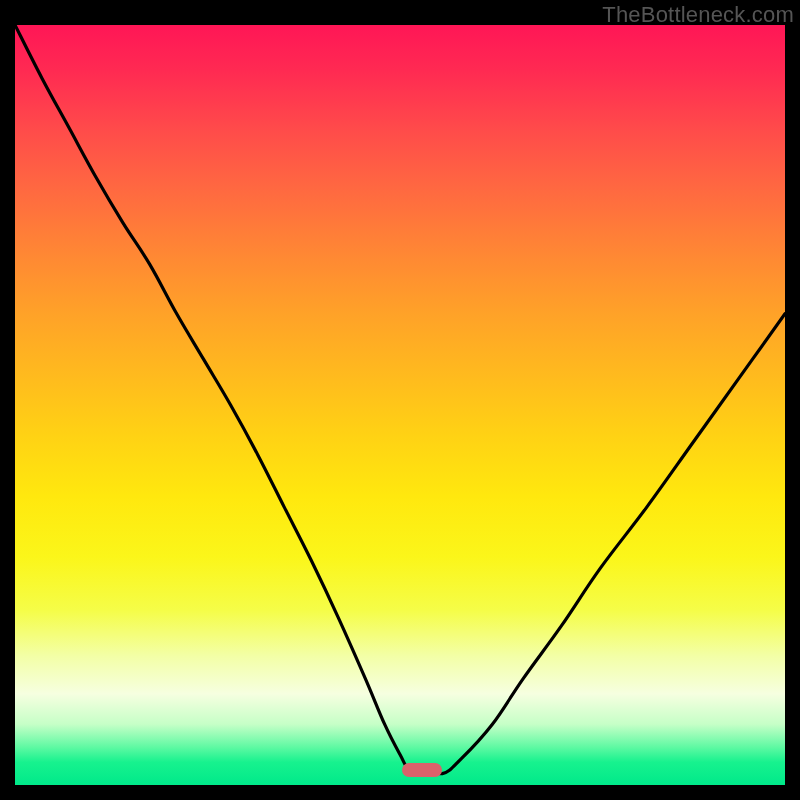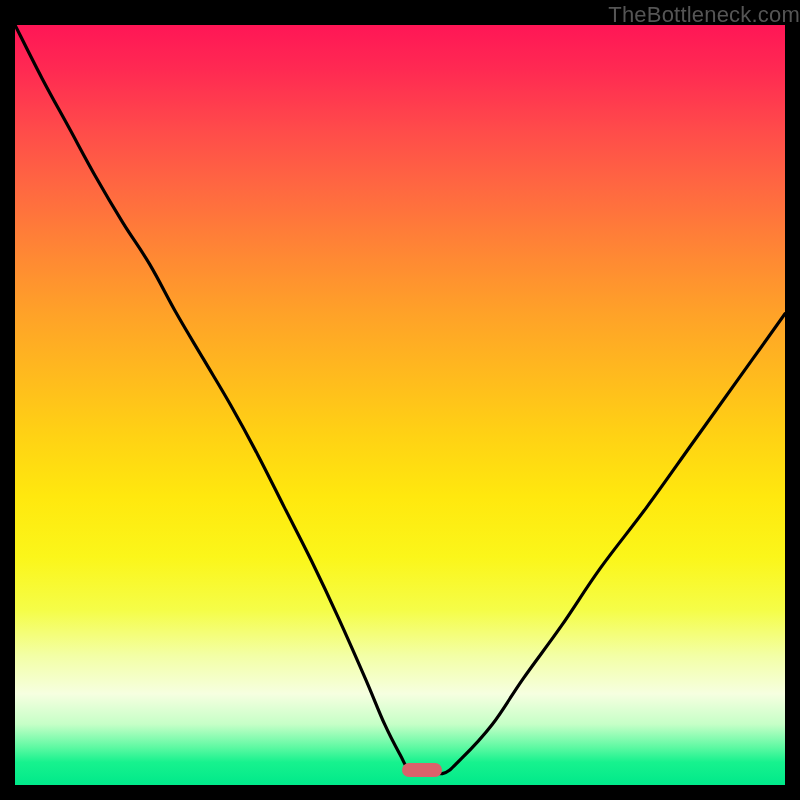--- a/index.html
+++ b/index.html
@@ -6,21 +6,21 @@
   html, body { width: 800px; height: 800px; overflow: hidden; background: #000; }
   .stage {
     position: relative;
     width: 800px;
     height: 800px;
     background: #000;
   }
   .watermark {
     position: absolute;
     top: 2px;
-    right: 0;
+    right: 6px;
     color: #555;
     font-family: Arial, Helvetica, sans-serif;
     font-size: 22px;
     font-weight: 500;
     letter-spacing: 0.2px;
     z-index: 20;
     user-select: none;
   }
   .plot {
     position: absolute;

